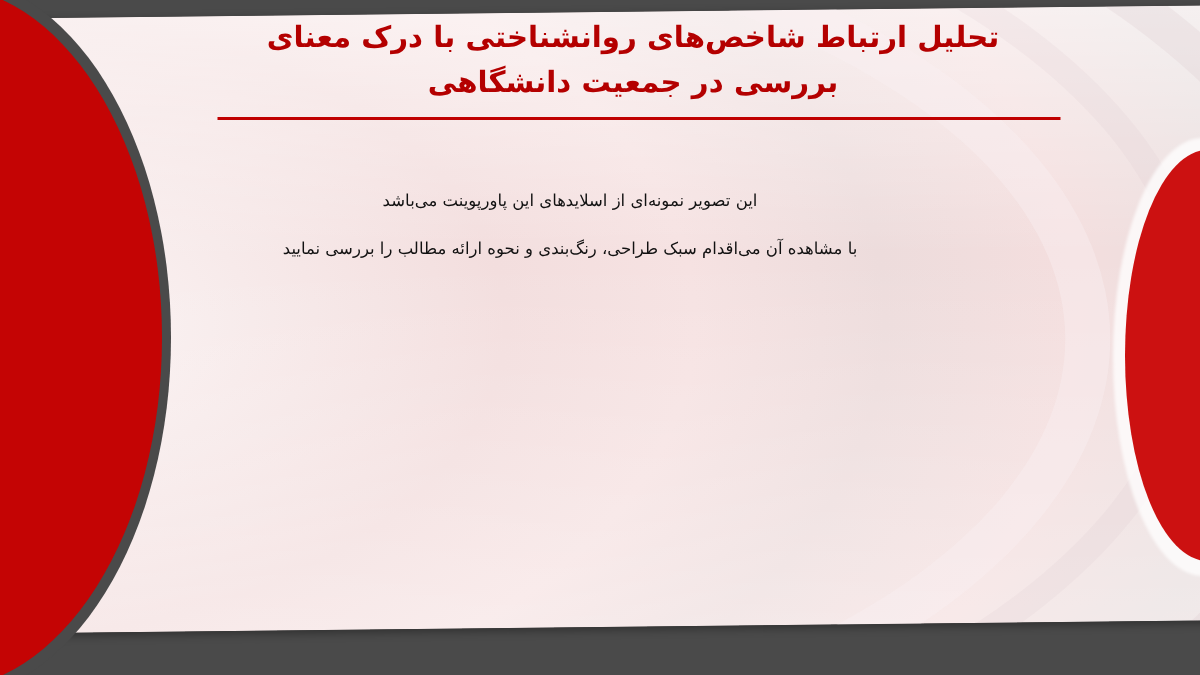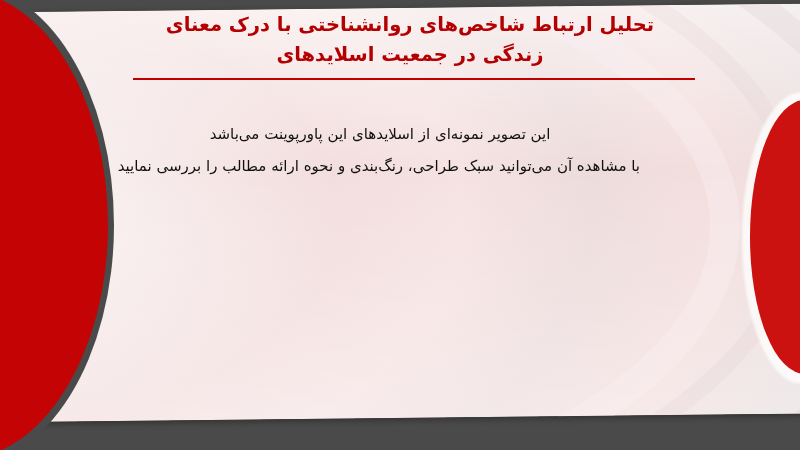--- a/index.html
+++ b/index.html
@@ -96,21 +96,21 @@
     top: 100px;
     width: 110px;
     height: 274px;
     border-radius: 50%;
     background: #cc1111;
   }
 
   
   .title-block {
     position: absolute;
-    left: 120px;
+    left: 132px;
     top: 10px;
     width: 580px;
     text-align: center;
   }
   .title-line {
     font-family: "DejaVu Sans", sans-serif;
     font-size: 19.5px;
     font-weight: bold;
     color: #b40000;
     line-height: 30px;
@@ -131,21 +131,21 @@
   .body-block {
     position: absolute;
     left: 120px;
     top: 118px;
     width: 520px;
     text-align: center;
     direction: rtl;
   }
   .body-line {
     font-family: "DejaVu Sans", sans-serif;
-    font-size: 15px;
+    font-size: 11px;
     color: #111111;
     line-height: 32px;
     white-space: nowrap;
   }
 
   
   .bottom-wedge {
     position: absolute;
     left: 0;
     bottom: 0;
@@ -174,23 +174,23 @@
   </div>
 
   <div class="ellipse-left-border"></div>
   <div class="ellipse-left"></div>
 
   <div class="ellipse-right-halo"></div>
   <div class="ellipse-right"></div>
 
   <div class="title-block">
     <div class="title-line">تحلیل ارتباط شاخص‌های روانشناختی با درک معنای</div>
-    <div class="title-line">زندگی در جمعیت اسلایدهای</div>
+    <div class="title-line">بررسی در جمعیت دانشگاهی</div>
     <div class="title-rule"></div>
   </div>
 
   <div class="body-block">
     <div class="body-line">این تصویر نمونه‌ای از اسلایدهای این پاورپوینت می‌باشد</div>
-    <div class="body-line">با مشاهده آن می‌توانید سبک طراحی، رنگ‌بندی و نحوه ارائه مطالب را بررسی نمایید</div>
+    <div class="body-line">با مشاهده آن می‌اقدام سبک طراحی، رنگ‌بندی و نحوه ارائه مطالب را بررسی نمایید</div>
   </div>
 
   <div class="bottom-wedge"></div>
 </div>
 
 </body></html>

